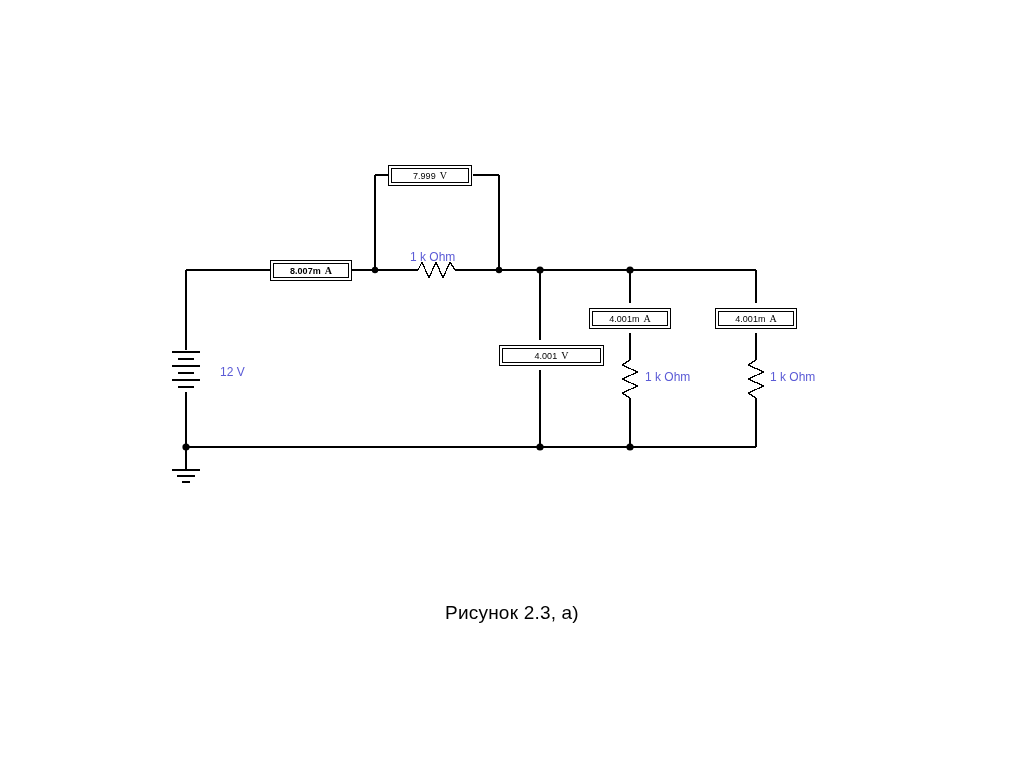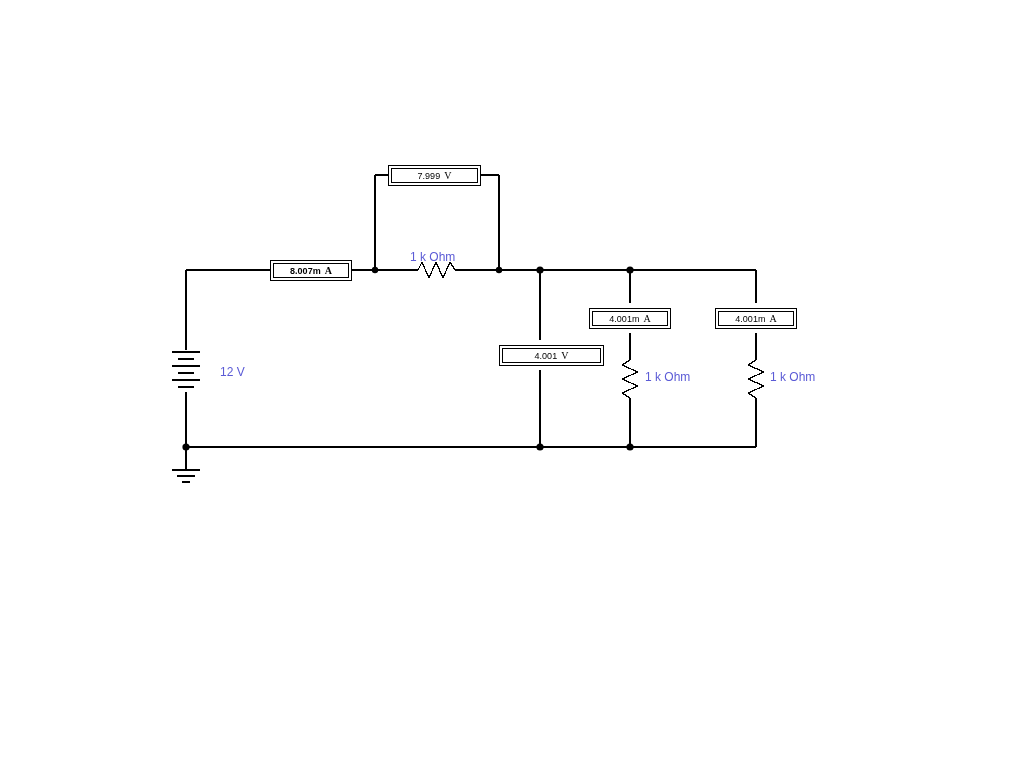--- a/index.html
+++ b/index.html
@@ -134,21 +134,21 @@
       <circle cx="375" cy="270" r="3.2"></circle>
       <circle cx="499" cy="270" r="3.2"></circle>
       <circle cx="540" cy="270" r="3.6"></circle>
       <circle cx="630" cy="270" r="3.6"></circle>
       <circle cx="540" cy="447" r="3.6"></circle>
       <circle cx="630" cy="447" r="3.6"></circle>
       <circle cx="186" cy="447" r="3.6"></circle>
     </g>
   </svg>
 
-  <div class="meter" style="left:388px; top:165px; width:93px; height:21px;">
+  <div class="meter" style="left:388px; top:165px; width:84px; height:21px;">
     <div class="meter-inner">
       <span class="meter-value">7.999</span>
       <span class="meter-symbol">V</span>
     </div>
   </div>
 
   <div class="meter" style="left:270px; top:260px; width:82px; height:21px;font-weight:bold;">
     <div class="meter-inner">
       <span class="meter-value">8.007m</span>
       <span class="meter-symbol">A</span>
@@ -174,14 +174,15 @@
       <span class="meter-value">4.001m</span>
       <span class="meter-symbol">A</span>
     </div>
   </div>
 
   <div class="label-blue" style="left:220px; top:365px;">12 V</div>
   <div class="label-blue" style="left:410px; top:250px;">1 k Ohm</div>
   <div class="label-blue" style="left:645px; top:370px;">1 k Ohm</div>
   <div class="label-blue" style="left:770px; top:370px;">1 k Ohm</div>
 
+  <div class="caption">Рисунок 2.3, а)</div>
 
 </div>
 
 </body></html>

